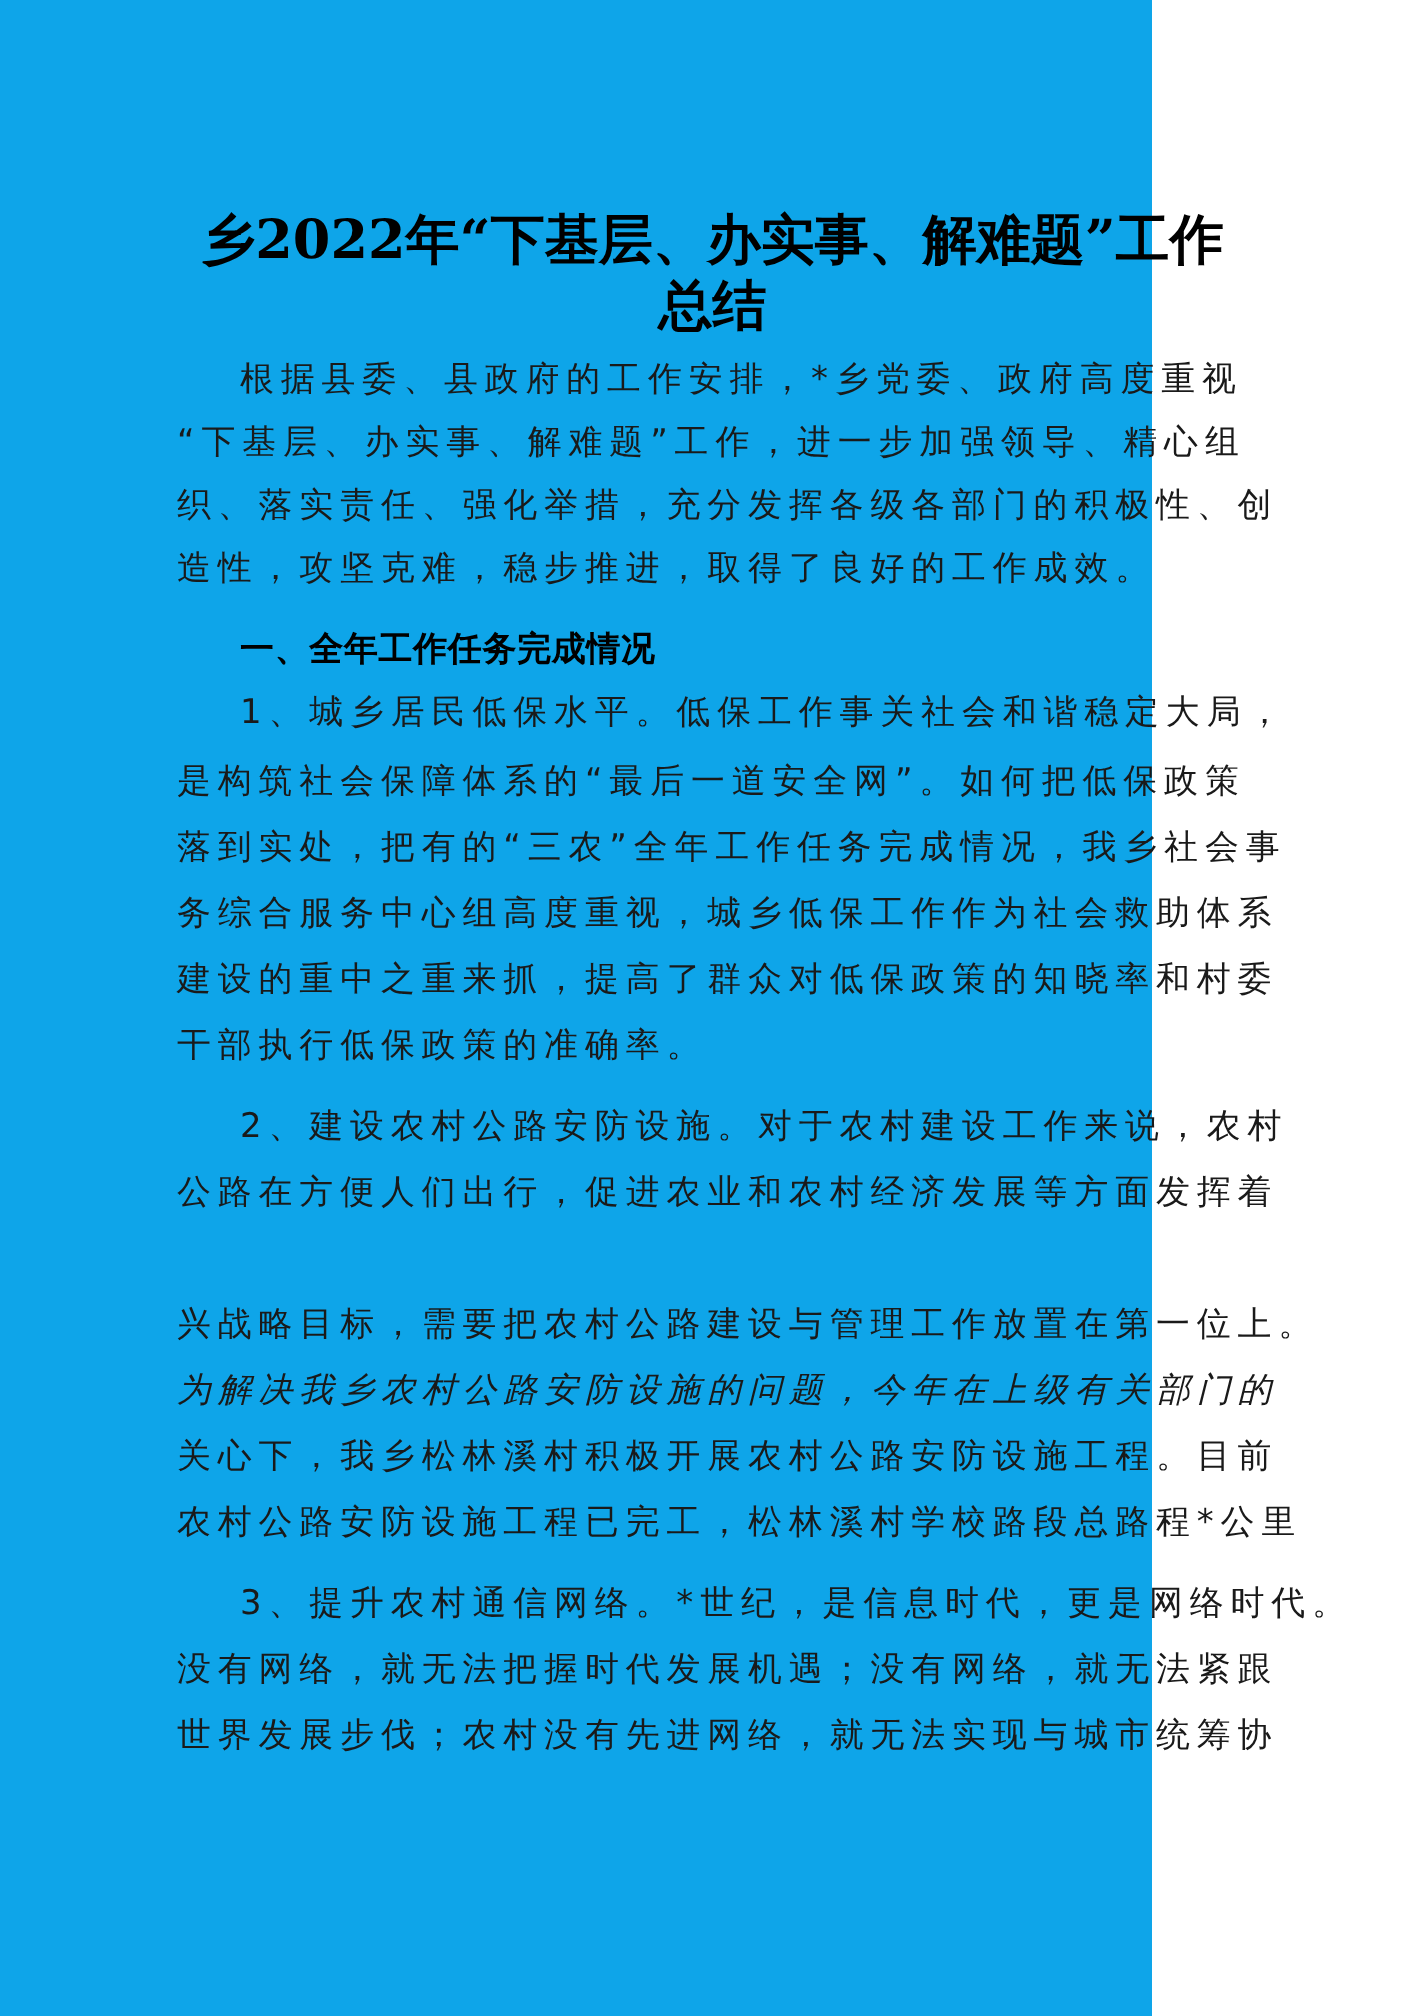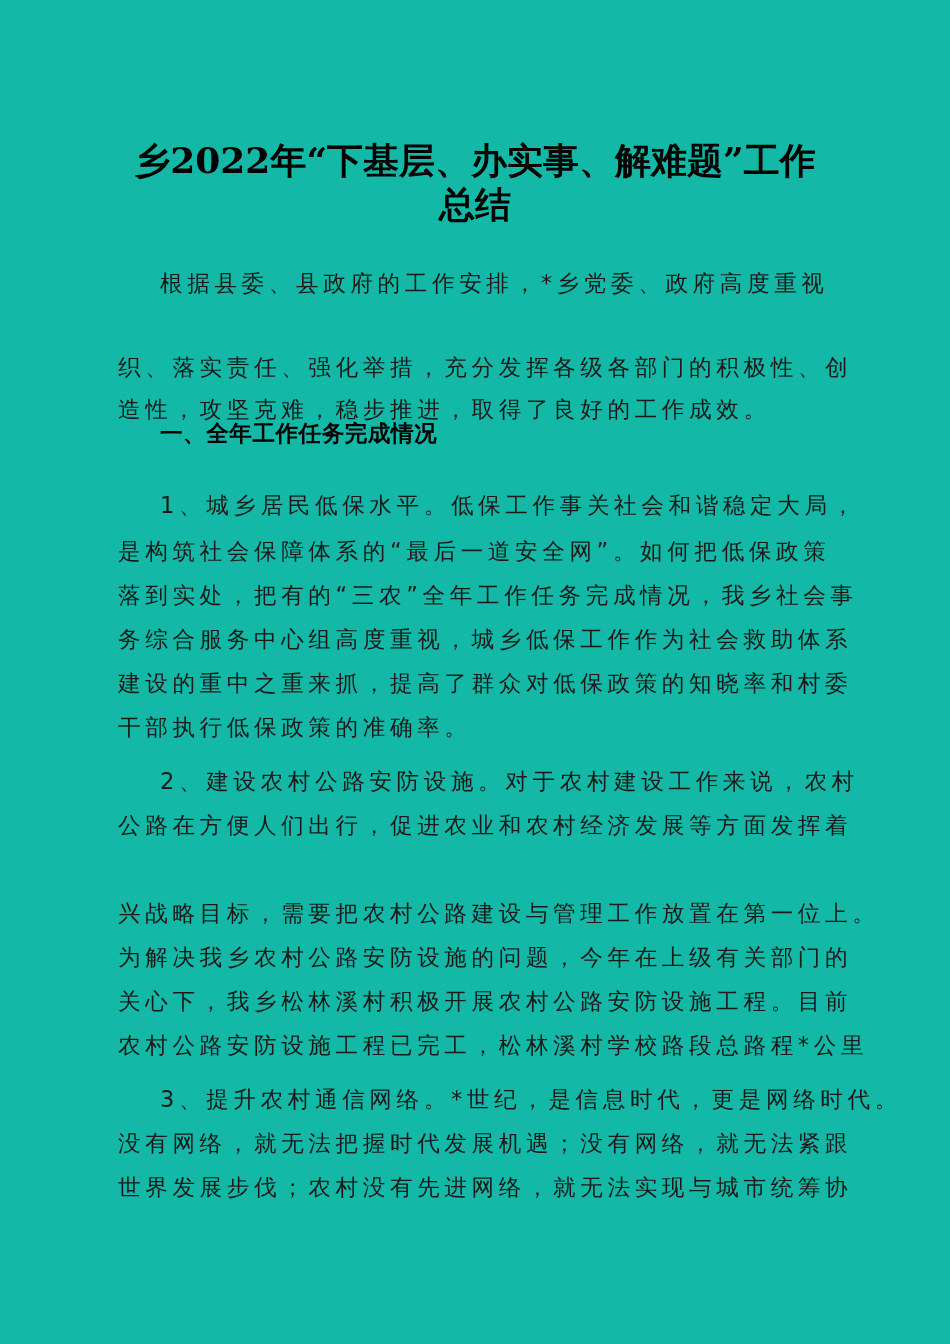--- a/index.html
+++ b/index.html
@@ -11,23 +11,23 @@
       width: 950px;
       height: 1344px;
       position: relative;
       overflow: hidden;
       color: #111111;
     }
     .page {
       position: absolute;
       left: 0;
       top: 0;
-      width: 950px;
+      width: 768px;
       height: 1344px;
-      background: #14b8a6;
+      background: #0ea5e9;
     }
     .title {
       position: absolute;
       left: 100px;
       width: 750px;
       text-align: center;
       font-family: "DejaVu Serif", "Liberation Serif", serif;
       font-weight: bold;
       font-size: 36px;
       line-height: 44px;
@@ -38,21 +38,20 @@
     .title-line2 { top: 182px; }
     .line {
       position: absolute;
       left: 118px;
       white-space: nowrap;
       font-family: "DejaVu Sans", "Liberation Sans", sans-serif;
       font-size: 22.6px;
       line-height: 30px;
       letter-spacing: 4.6px;
       color: #1a1a1a;
-      margin-top: 30px;
     }
     .line.indent { left: 160px; }
     .heading {
       position: absolute;
       left: 160px;
       white-space: nowrap;
       font-family: "DejaVu Sans", "Liberation Sans", sans-serif;
       font-weight: bold;
       font-size: 22.6px;
       line-height: 30px;
@@ -63,36 +62,37 @@
   </style>
 </head>
 <body>
 
 <div class="page">
 
   <div class="title title-line1">乡2022年“下基层、办实事、解难题”工作</div>
   <div class="title title-line2">总结</div>
 
   <div class="line indent" style="top:238px;">根据县委、县政府的工作安排，*乡党委、政府高度重视</div>
+  <div class="line" style="top:280px;">“下基层、办实事、解难题”工作，进一步加强领导、精心组</div>
   <div class="line" style="top:322px;">织、落实责任、强化举措，充分发挥各级各部门的积极性、创</div>
   <div class="line" style="top:364px;">造性，攻坚克难，稳步推进，取得了良好的工作成效。</div>
 
   <div class="heading" style="top:418px;">一、全年工作任务完成情况</div>
 
   <div class="line indent" style="top:460px;">1、城乡居民低保水平。低保工作事关社会和谐稳定大局，</div>
   <div class="line" style="top:506px;">是构筑社会保障体系的“最后一道安全网”。如何把低保政策</div>
   <div class="line" style="top:550px;">落到实处，把有的“三农”全年工作任务完成情况，我乡社会事</div>
   <div class="line" style="top:594px;">务综合服务中心组高度重视，城乡低保工作作为社会救助体系</div>
   <div class="line" style="top:638px;">建设的重中之重来抓，提高了群众对低保政策的知晓率和村委</div>
   <div class="line" style="top:682px;">干部执行低保政策的准确率。</div>
 
   <div class="line indent" style="top:736px;">2、建设农村公路安防设施。对于农村建设工作来说，农村</div>
   <div class="line" style="top:780px;">公路在方便人们出行，促进农业和农村经济发展等方面发挥着</div>
   <div class="line" style="top:868px;">兴战略目标，需要把农村公路建设与管理工作放置在第一位上。</div>
-  <div class="line" style="top:912px;">为解决我乡农村公路安防设施的问题，今年在上级有关部门的</div>
+  <div class="line" style="top:912px;font-style:italic;">为解决我乡农村公路安防设施的问题，今年在上级有关部门的</div>
   <div class="line" style="top:956px;text-align:center;">关心下，我乡松林溪村积极开展农村公路安防设施工程。目前</div>
   <div class="line" style="top:1000px;">农村公路安防设施工程已完工，松林溪村学校路段总路程*公里</div>
 
   <div class="line indent" style="top:1054px;">3、提升农村通信网络。*世纪，是信息时代，更是网络时代。</div>
   <div class="line" style="top:1098px;">没有网络，就无法把握时代发展机遇；没有网络，就无法紧跟</div>
   <div class="line" style="top:1142px;">世界发展步伐；农村没有先进网络，就无法实现与城市统筹协</div>
 
 </div>
 
 </body></html>

